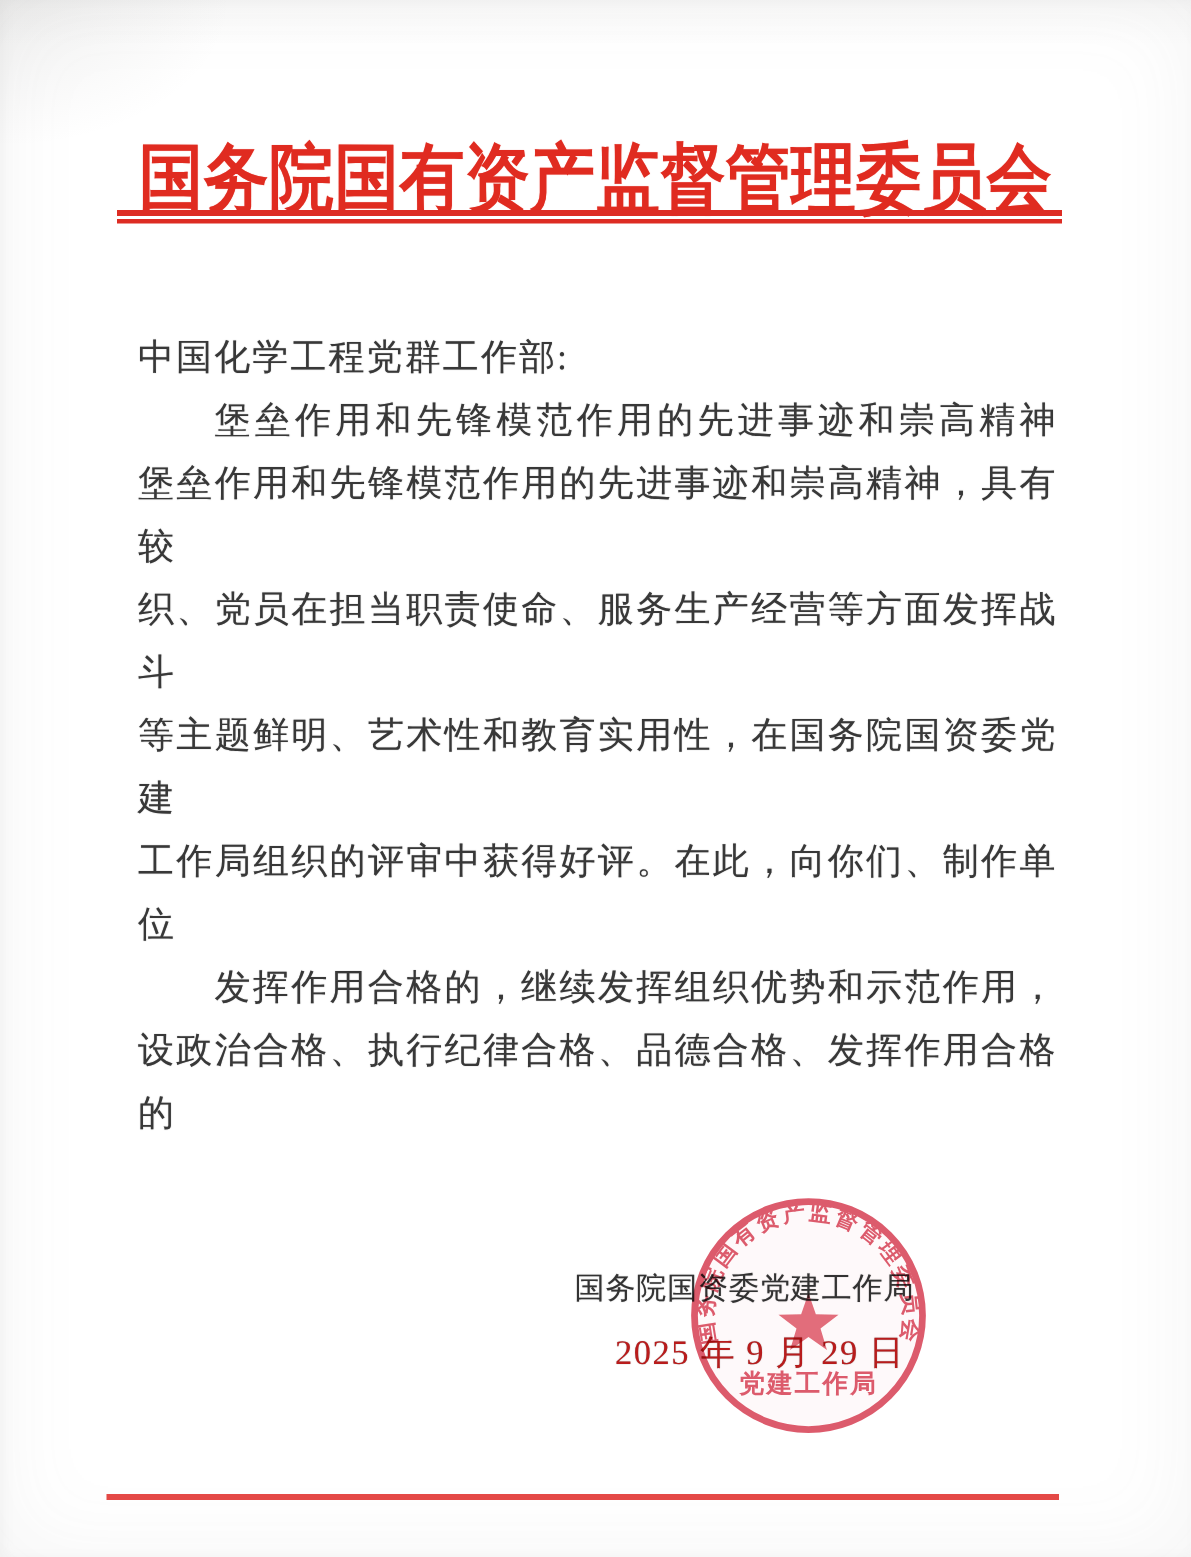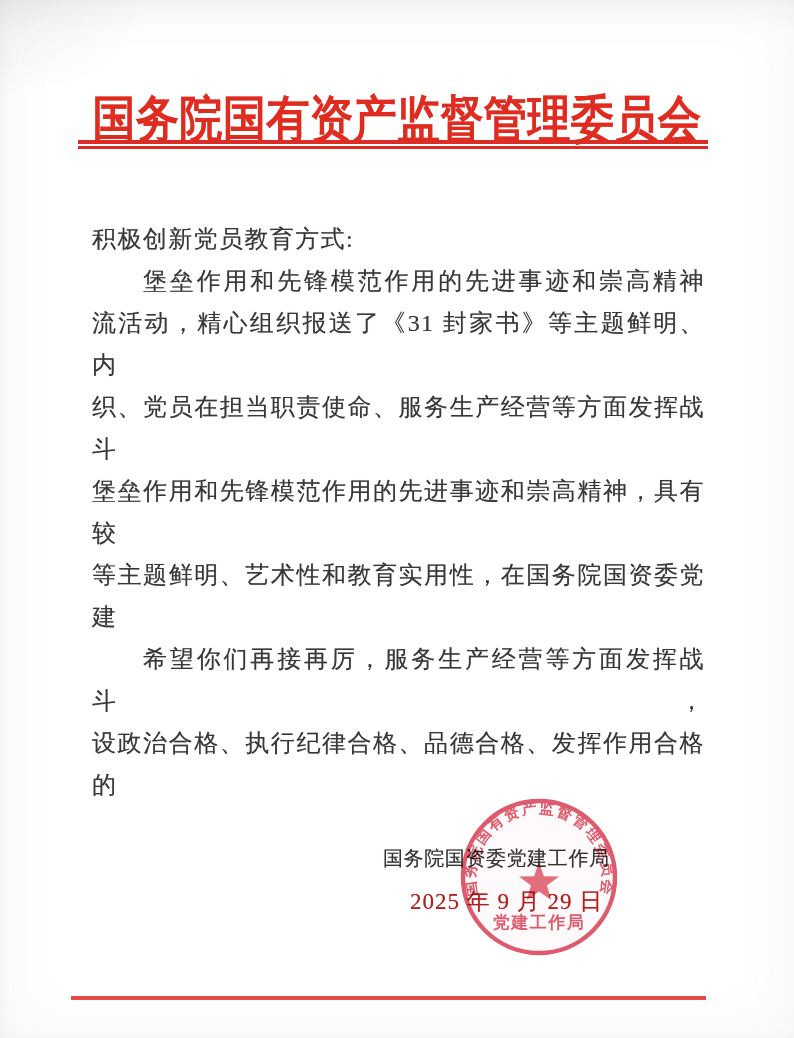--- a/index.html
+++ b/index.html
@@ -73,27 +73,27 @@
 </head>
 <body>
 
 <div class="page">
 
   <div class="title">国务院国有资产监督管理委员会</div>
   <div class="rule rule-top-1"></div>
   <div class="rule rule-top-2"></div>
 
   <div class="body-block">
-    <div class="line">积极创新党员教育方式:</div>
+    <div class="line">中国化学工程党群工作部:</div>
     <div class="line jl ind">堡垒作用和先锋模范作用的先进事迹和崇高精神</div>
-    <div class="line jl">流活动，精心组织报送了《31 封家书》等主题鲜明、内</div>
+    <div class="line jl">堡垒作用和先锋模范作用的先进事迹和崇高精神，具有较</div>
     <div class="line jl">织、党员在担当职责使命、服务生产经营等方面发挥战斗</div>
-    <div class="line jl">堡垒作用和先锋模范作用的先进事迹和崇高精神，具有较</div>
     <div class="line jl">等主题鲜明、艺术性和教育实用性，在国务院国资委党建</div>
-    <div class="line jl ind">希望你们再接再厉，服务生产经营等方面发挥战斗，</div>
+    <div class="line jl">工作局组织的评审中获得好评。在此，向你们、制作单位</div>
+    <div class="line jl ind">发挥作用合格的，继续发挥组织优势和示范作用，</div>
     <div class="line jl">设政治合格、执行纪律合格、品德合格、发挥作用合格的</div>
 
   </div>
 
   <div class="sig">国务院国资委党建工作局</div>
   <div class="date">2025 年 9 月 29 日</div>
 
   <svg class="seal" viewBox="0 0 170 170" aria-hidden="true">
     <circle cx="85" cy="85" r="76" fill="rgba(235,120,135,0.05)" stroke="#d84458" stroke-width="4.5"></circle>
     <path id="seal-arc-path" d="M 27,112 A 64,64 0 1 1 143,112" fill="none" stroke="none"></path>

